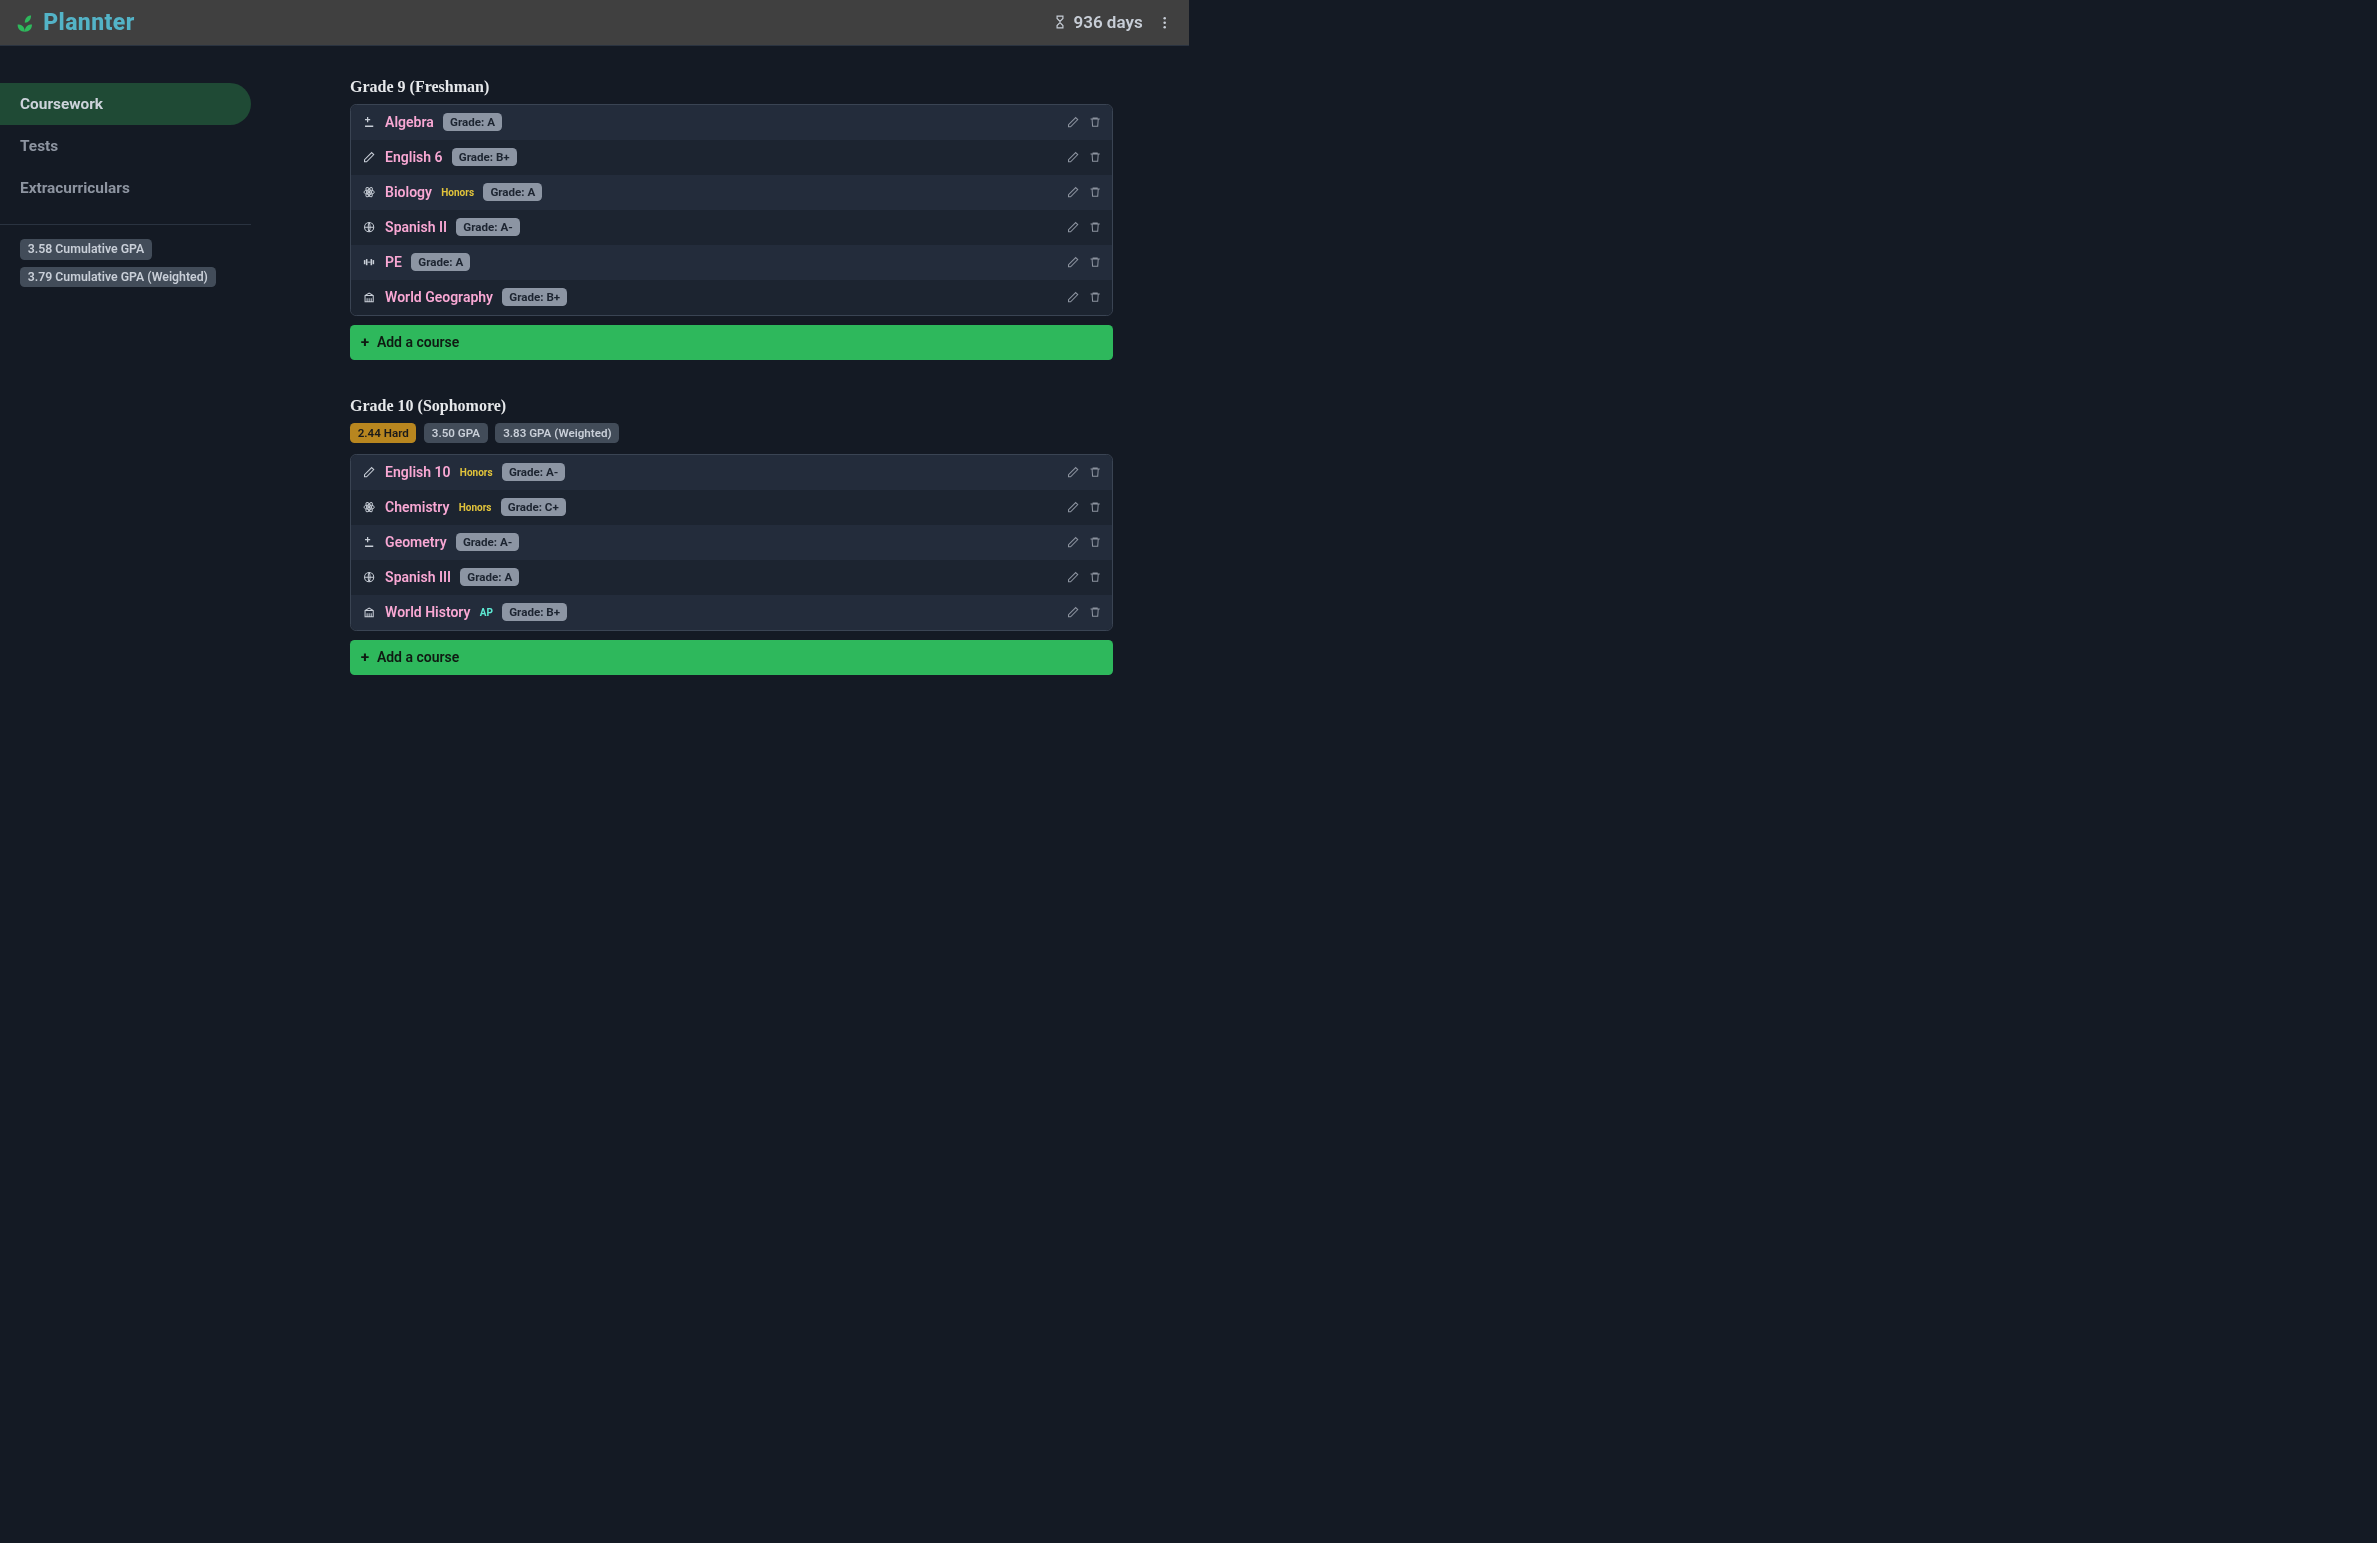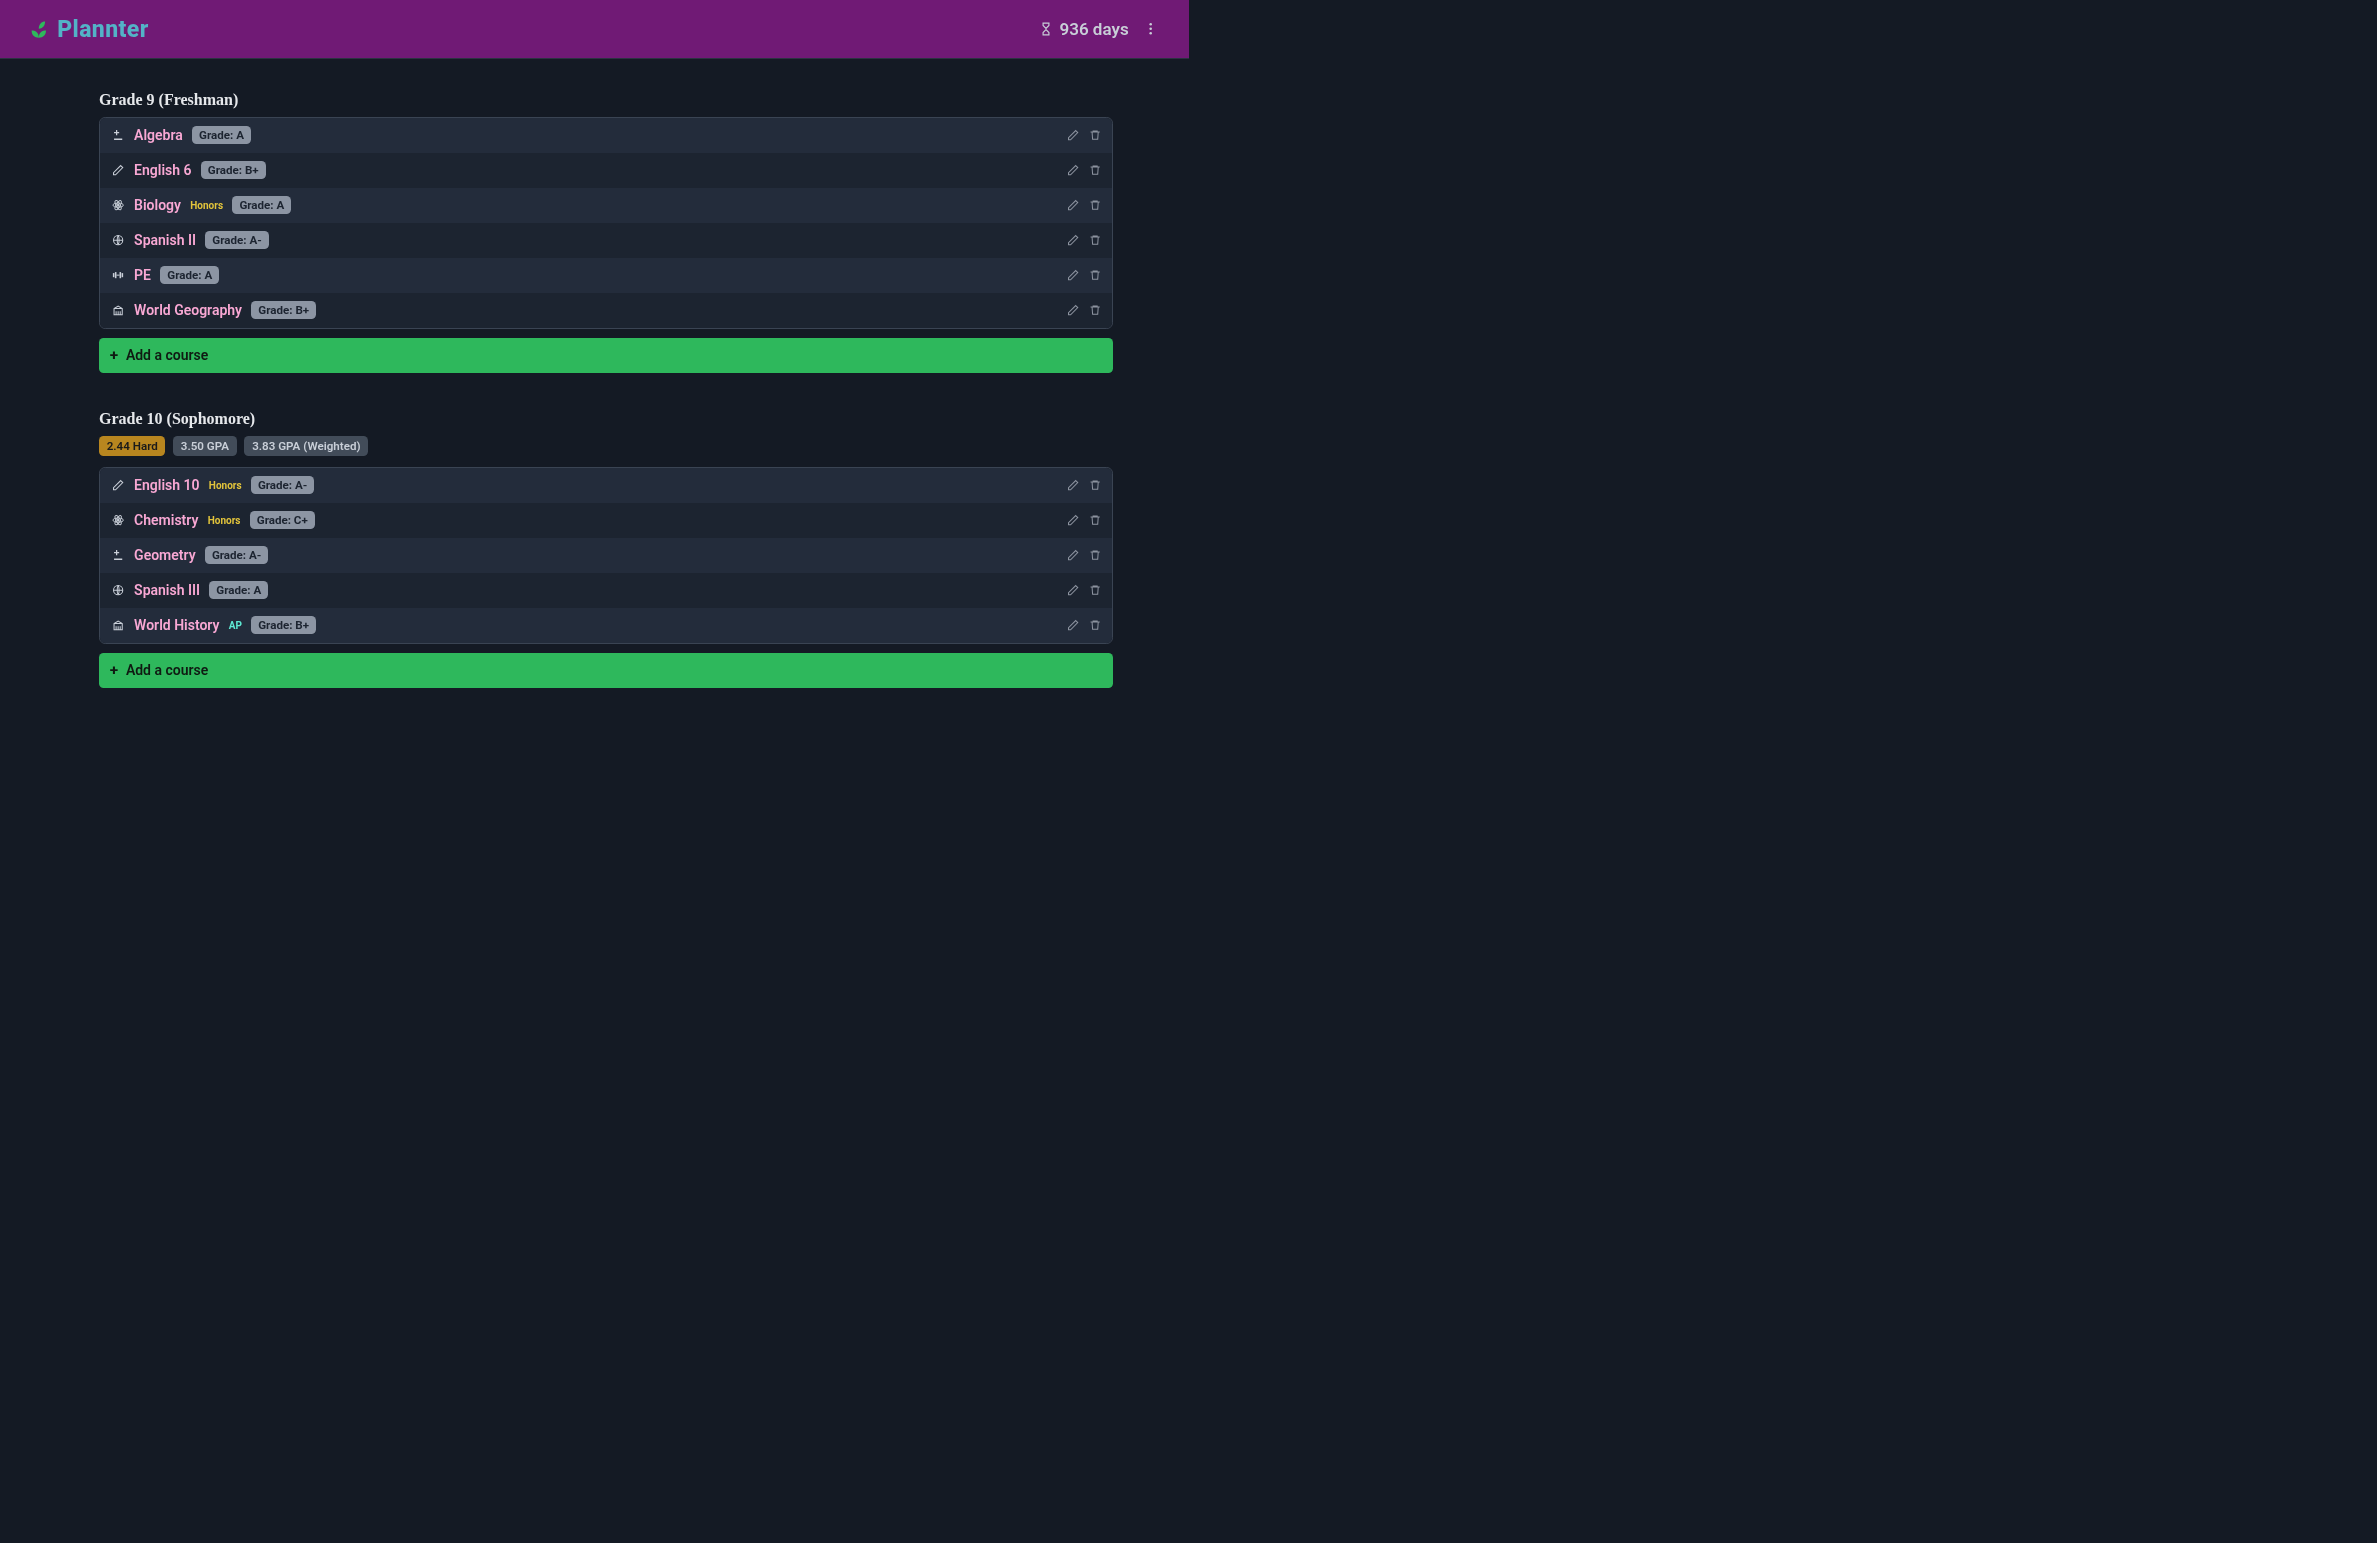--- a/index.html
+++ b/index.html
@@ -5,26 +5,26 @@
 *{box-sizing:border-box;margin:0;padding:0}
 body{
   background:#141a24;
   color:#e6e8eb;
   font-family:-apple-system,BlinkMacSystemFont,"Segoe UI",Roboto,Helvetica,Arial,sans-serif;
   width:1189px;
   height:772px;
   overflow:hidden;
 }
 header{
-  height:59px;
+  height:46px;
   border-bottom:0.8px solid #2a3340;
   display:flex;
   align-items:center;
-  padding:0 28px;
-  background:#701a75;
+  padding:0 14px;
+  background:#404040;
 }
 .logo-wrap{
   display:flex;
   align-items:center;
   gap:7.7px;
 }
 .logo-icon{
   color:#2eb85c;
 }
 .logo-text{
@@ -218,20 +218,30 @@
       <svg width="15.4" height="15.4" viewBox="0 0 24 24" fill="currentColor">
           <circle cx="12" cy="5" r="2"></circle>
           <circle cx="12" cy="12" r="2"></circle>
           <circle cx="12" cy="19" r="2"></circle>
         </svg>
     </span>
   </div>
 </header>
 
 <div class="layout">
+  <aside>
+    <div id="nav-container">
+        <div class="nav-item active">Coursework</div>
+        <div class="nav-item">Tests</div>
+        <div class="nav-item">Extracurriculars</div>
+      </div>
+    <hr>
+    <div><span class="gpa-chip">3.58 Cumulative GPA</span></div>
+    <div><span class="gpa-chip">3.79 Cumulative GPA (Weighted)</span></div>
+  </aside>
 
   <main id="main">
       <div class="grade-block">
         <div class="grade-title">Grade 9 (Freshman)</div>
         <div class="course-list">
           <div class="course-row">
             <span class="course-icon">
               <svg width="12.3" height="12.3" viewBox="0 0 24 24" fill="none" stroke="currentColor" stroke-width="2.5">
                 <path d="M4 7h10M9 2v10M4 20h16"></path>
               </svg>

